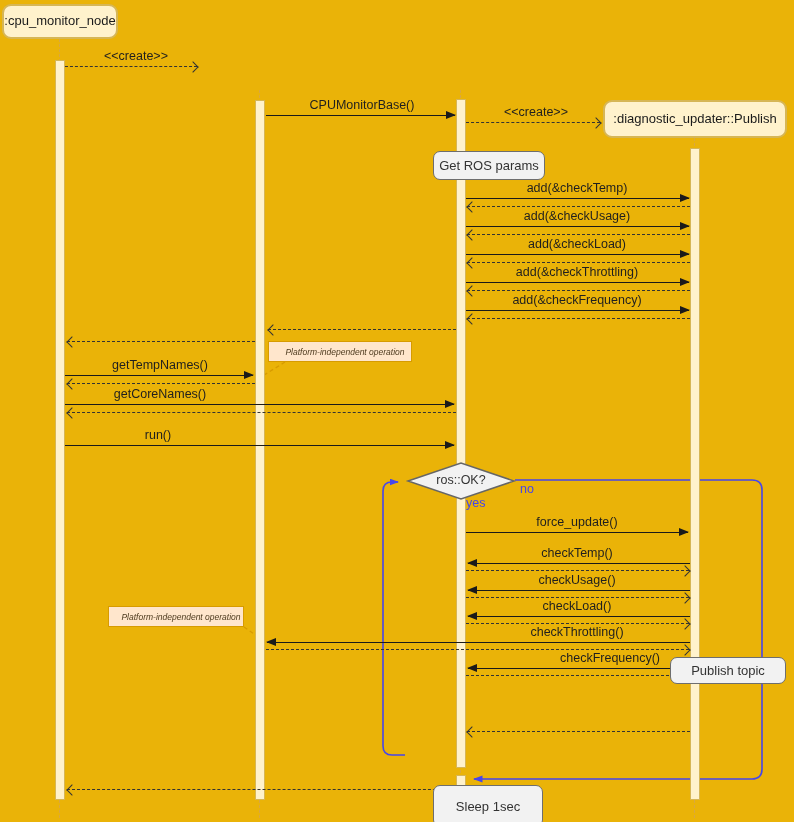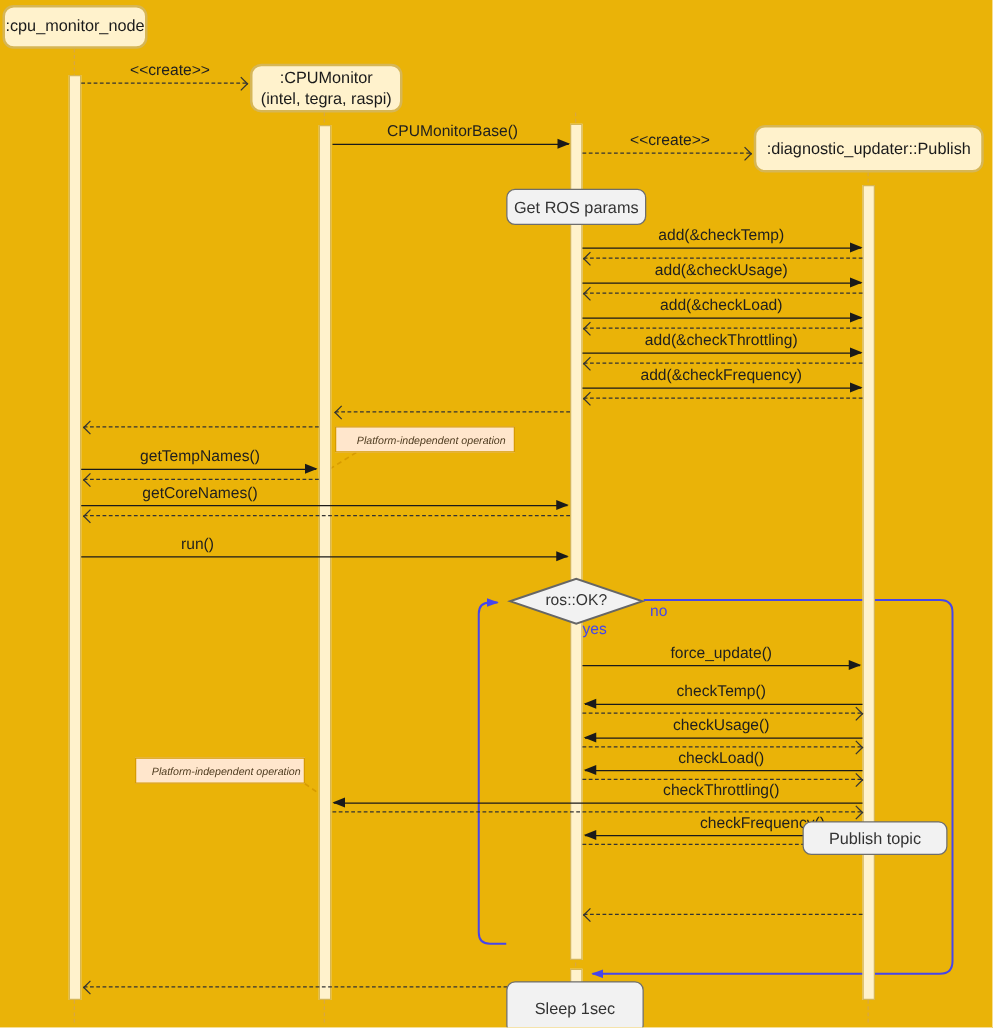--- a/index.html
+++ b/index.html
@@ -5,21 +5,21 @@
   html,body{margin:0;padding:0;background:#ffffff;}
   #canvas{position:relative;width:794px;height:822px;background:#eab308;overflow:hidden;
           font-family:Liberation Sans, sans-serif;}
   .lifeline{position:absolute;width:0;border-left:1.6px dashed #D9A741;}
   .bar{position:absolute;background:#FFF2CC;border:1.5px solid #D6B656;box-sizing:border-box;}
   .pbox{position:absolute;background:#FFF2CC;border:2px solid #D6B656;border-radius:9px;
         display:flex;flex-direction:column;align-items:center;justify-content:center;
         font-size:13px;color:#1a1a1a;line-height:1.3;box-sizing:border-box;text-align:center;z-index:30;}
   .action{position:absolute;background:#F2F2F2;border:1.6px solid #6e6e6e;border-radius:7px;
         display:flex;align-items:center;justify-content:center;font-size:13px;color:#333;
-        box-sizing:border-box;z-index:25;}
+        box-sizing:border-box;z-index:25;margin-left:28px;}
   .note{position:absolute;background:#FFE6CC;border:1.3px solid #D79B00;
         display:flex;align-items:center;justify-content:center;font-size:8.5px;font-style:italic;
         color:#4d3a1e;box-sizing:border-box;z-index:25;white-space:nowrap;padding-left:10px;}
   .mline{position:absolute;height:0;z-index:15;}
   .mline.solid{border-top:1.7px solid #1a1a1a;}
   .mline.dashed{border-top:1.5px dashed #333;}
   .tri{position:absolute;width:0;height:0;border-top:4.5px solid transparent;
        border-bottom:4.5px solid transparent;z-index:16;}
   .tri.r{border-left:10px solid #1a1a1a;}
   .tri.l{border-right:10px solid #1a1a1a;}
@@ -54,24 +54,20 @@
   <svg id="svg-diamond" class="overlay" width="794" height="822">
     <polygon id="diamond-shape" fill="#F2F2F2" stroke="#666666" stroke-width="1.5" points="408,481 461,463 514,481 461,499"></polygon>
   </svg>
 <div class="lifeline" style="left: 59px; top: 39px; height: 779px;"></div>
     <div class="bar" style="left: 55px; top: 60px; width: 10px; height: 740px; z-index: 10;"></div>
     <div class="pbox" style="left: 2px; top: 4px; width: 116px; height: 35px;">
       <div>:cpu_monitor_node</div>
     </div>
     <div class="lifeline" style="left: 259px; top: 90px; height: 728px;"></div>
     <div class="bar" style="left: 255px; top: 100px; width: 10px; height: 700px; z-index: 10;"></div>
-    <div class="pbox" style="left: 200px; top: 51px; width: 122px; height: 39px;">
-      <div>:CPUMonitor</div>
-      <div>(intel, tegra, raspi)</div>
-    </div>
     <div class="lifeline" style="left: 460px; top: 90px; height: 728px;"></div>
     <div class="bar" style="left: 456px; top: 99px; width: 10px; height: 669px; z-index: 10;"></div>
     <div class="bar" style="left: 456px; top: 775px; width: 10px; height: 25px; z-index: 10;"></div>
     <div class="lifeline" style="left: 694px; top: 138px; height: 680px;"></div>
     <div class="bar" style="left: 690px; top: 148px; width: 10px; height: 652px; z-index: 10;"></div>
     <div class="pbox" style="left: 603px; top: 100px; width: 184px; height: 38px;">
       <div>:diagnostic_updater::Publish</div>
     </div>
     <div class="mline dashed" style="left: 65px; top: 66px; width: 132px;"></div>
     <div class="chev r" style="left: 189px; top: 63px;"></div>

